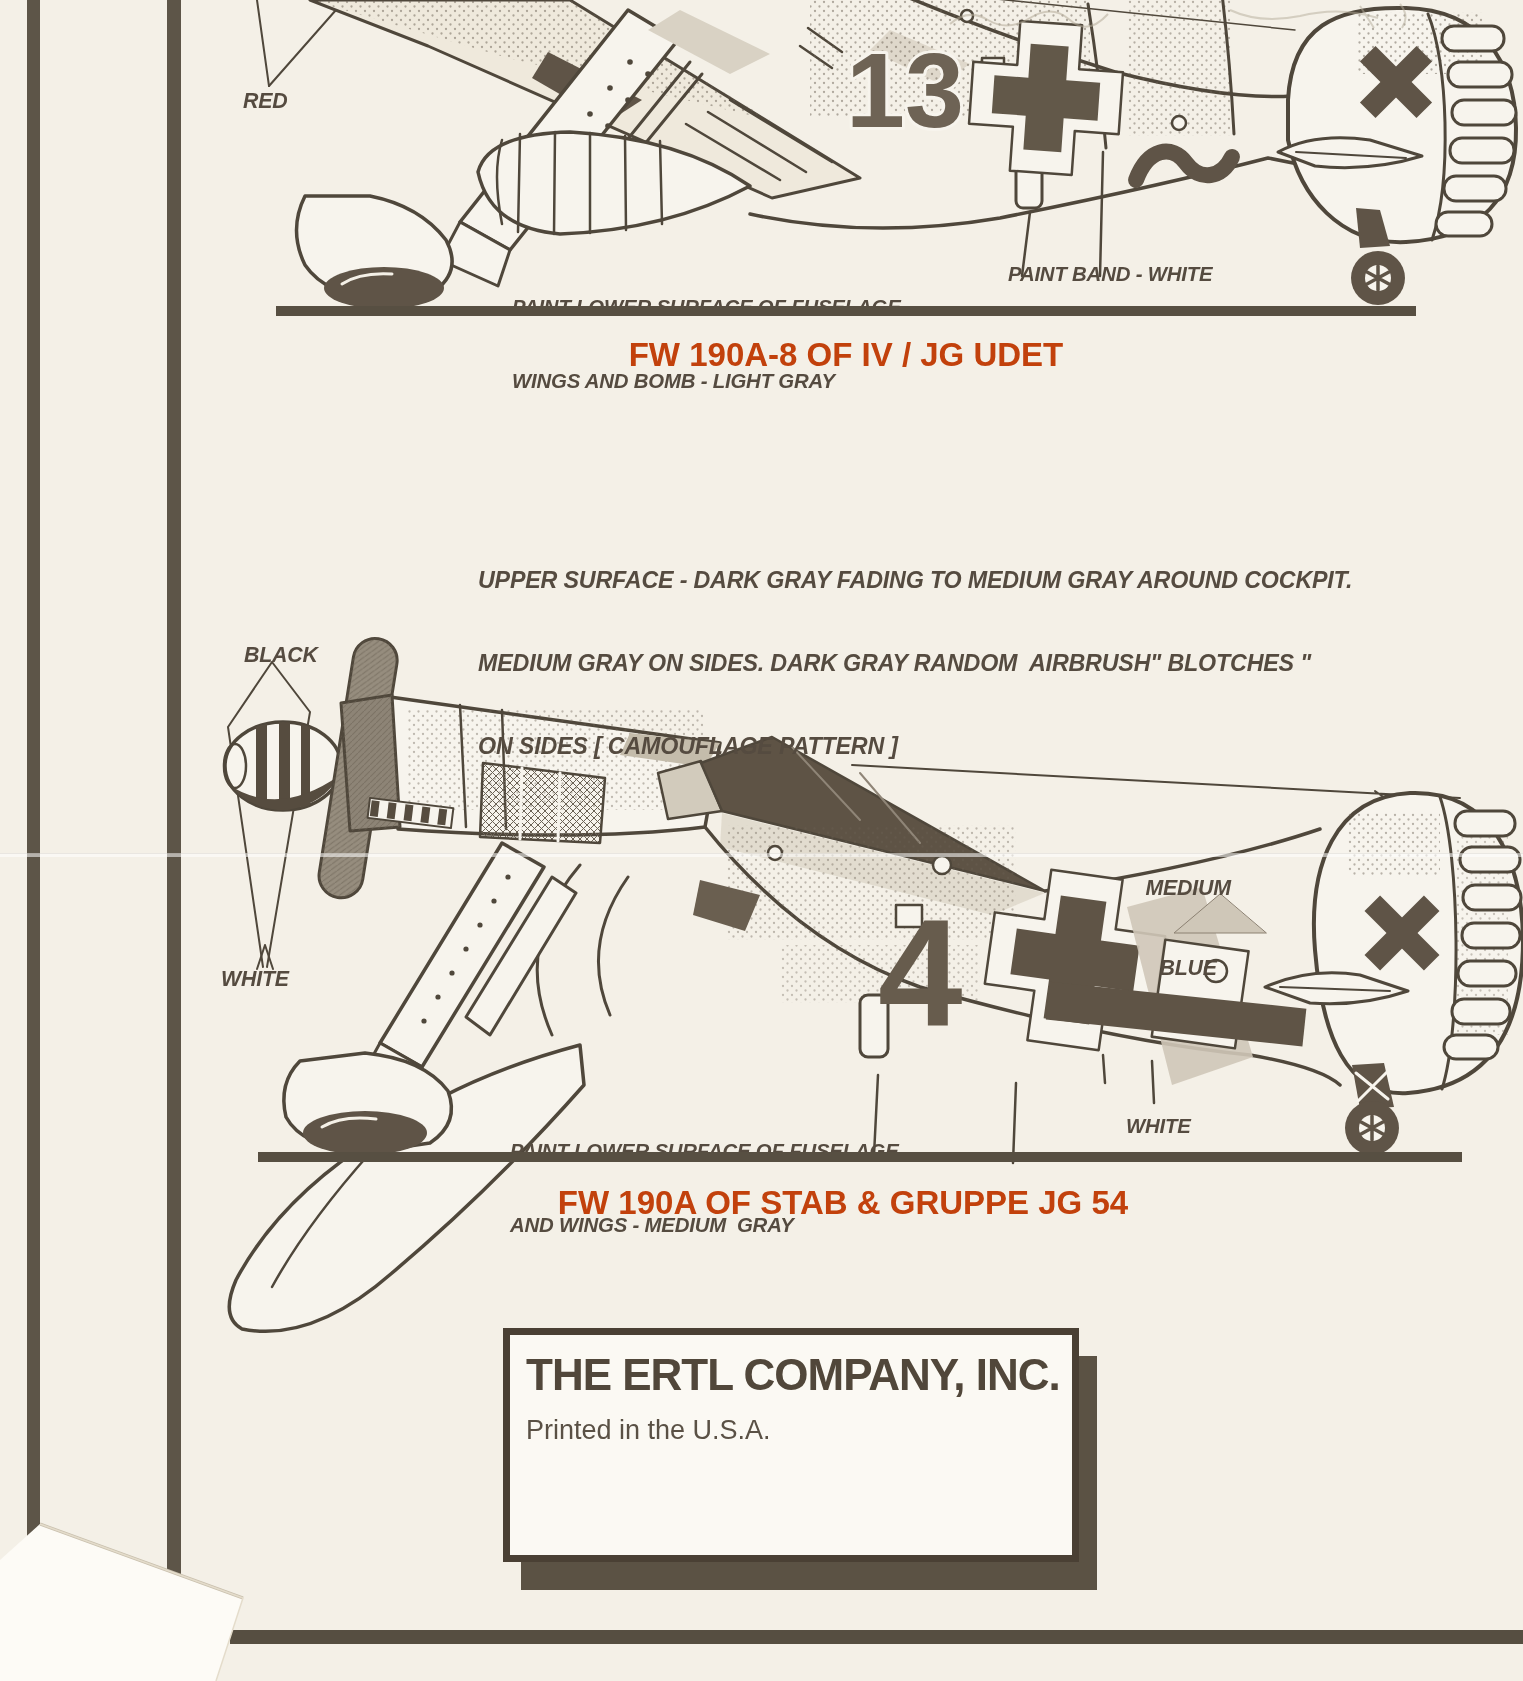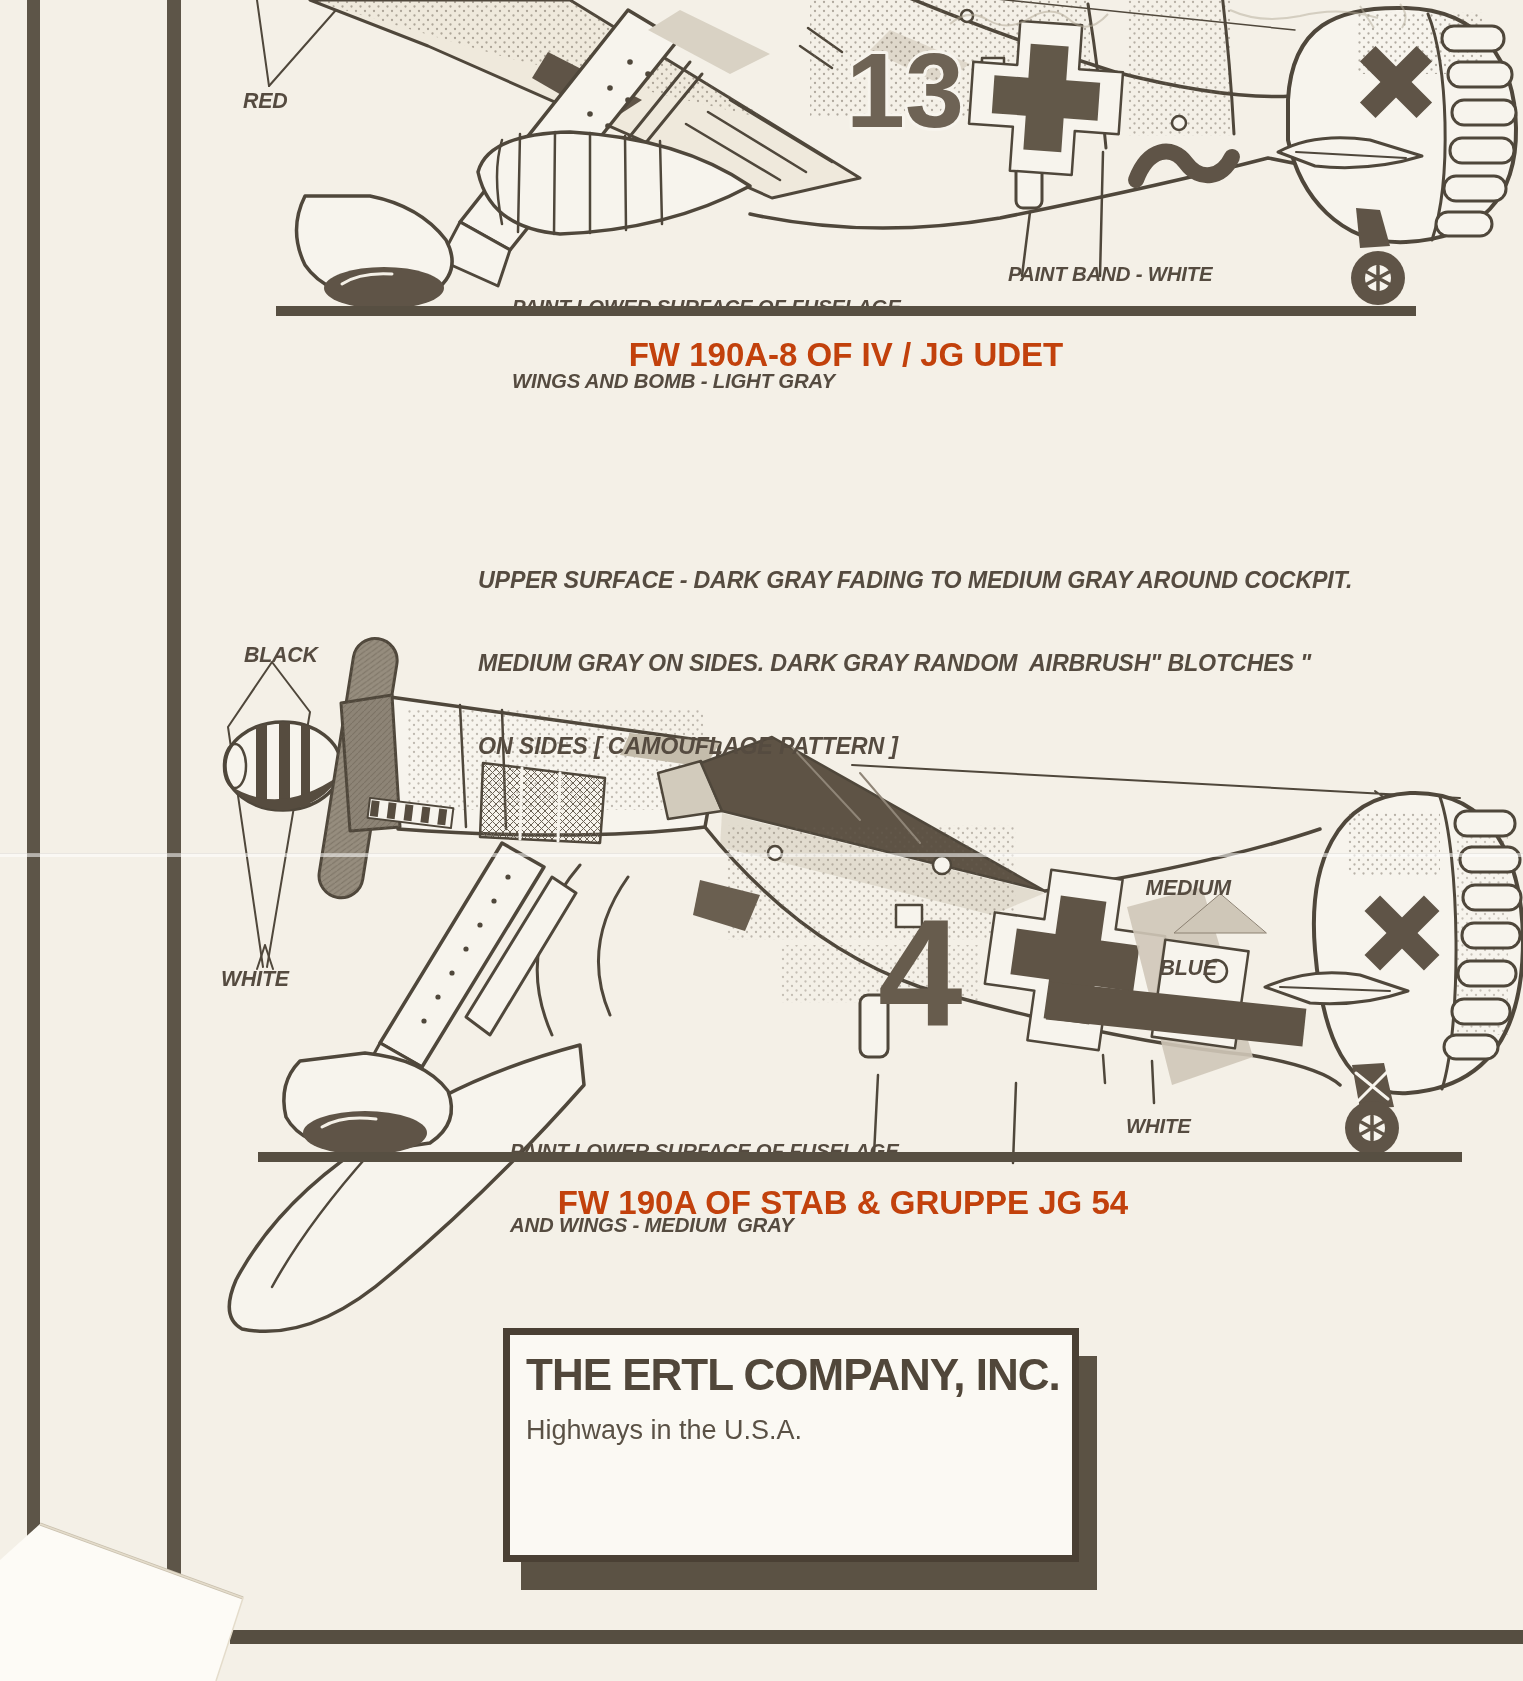--- a/index.html
+++ b/index.html
@@ -366,21 +366,21 @@
   <span class="ln">AND WINGS - MEDIUM  GRAY</span>
 </div>
 
 <div class="ann" style="left:1126px;top:1114px;"><span>WHITE</span></div>
 
 <div class="caption" style="left:393px;top:1184px;width:900px;"><span>FW 190A OF STAB &amp; GRUPPE JG 54</span></div>
 
 <div class="pubshadow" style="left:521px;top:1356px;width:576px;height:234px;"></div>
 <div class="pubbox" style="left:493px;top:1328px;width:576px;height:234px;margin-left:10px;">
   <div class="pub-company">THE ERTL COMPANY, INC.</div>
-  <div class="pub-printed">Highways in the U.S.A.</div>
+  <div class="pub-printed">Printed in the U.S.A.</div>
 </div>
 
 <div class="hrule z9" style="left:230px;top:1630px;width:1293px;height:14px;"></div>
 
 <svg class="z9" style="left:0;top:1510px;" width="300" height="171" viewBox="0 0 300 171">
   <polygon points="40,14 243,88 216,171 0,171 0,50" fill="#fdfbf6"></polygon>
   <path d="M40,14 L243,88" stroke="#c9c0ae" stroke-width="3" fill="none"></path>
   <path d="M40,14 L243,88 L216,171" stroke="#e4dccb" stroke-width="1.5" fill="none"></path>
 </svg>
 

